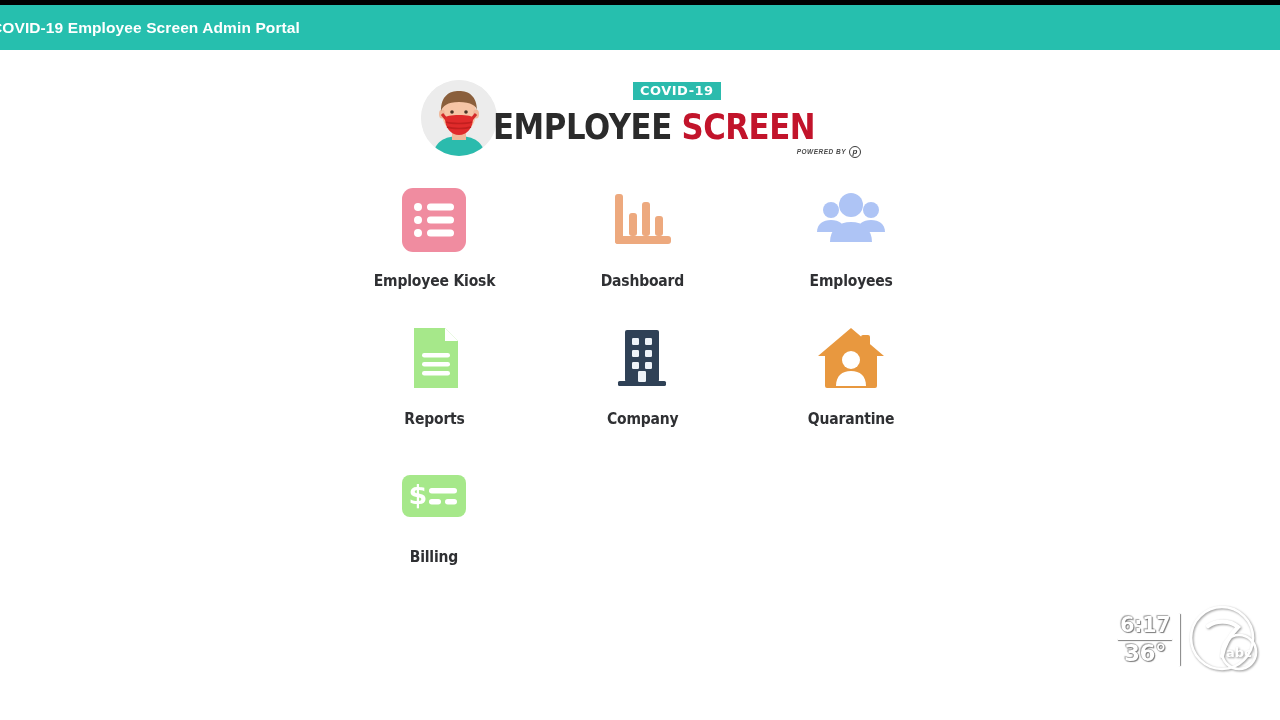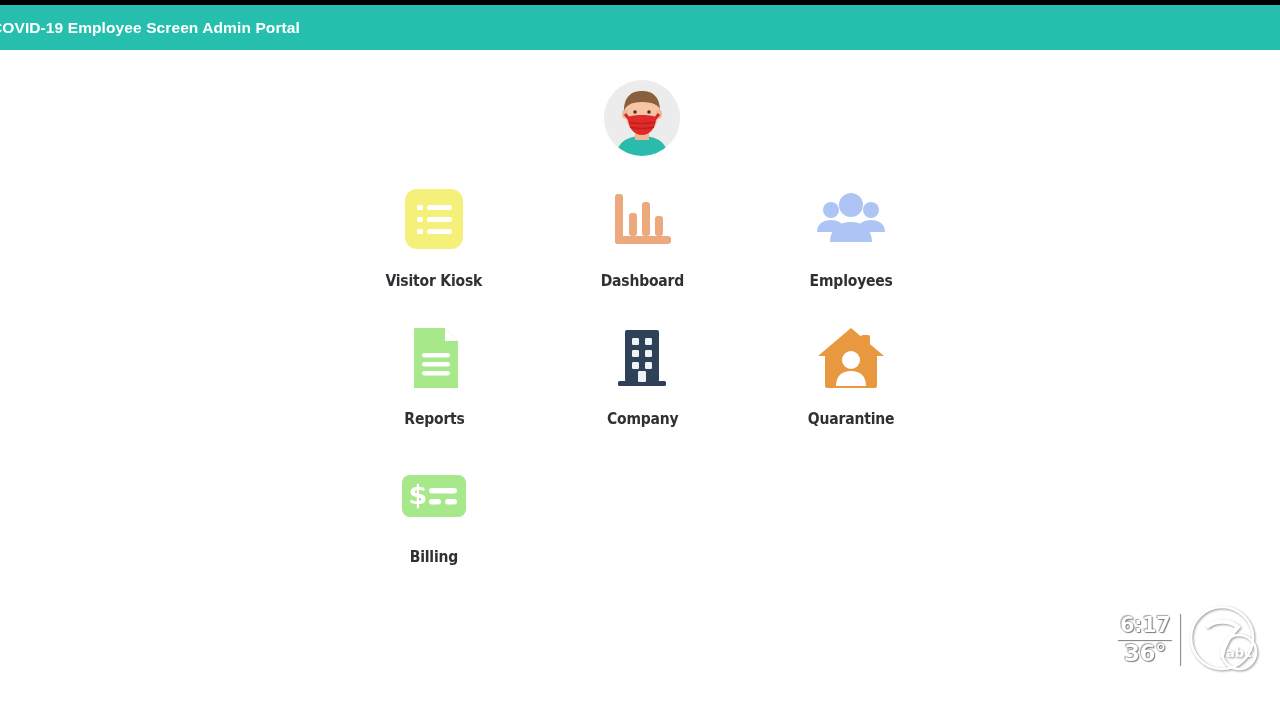--- a/index.html
+++ b/index.html
@@ -251,41 +251,54 @@
 
         <path d="M21 34 L26 40" stroke="#d32a2a" stroke-width="3" fill="none"></path>
         <path d="M55 34 L50 40" stroke="#d32a2a" stroke-width="3" fill="none"></path>
 
         <path d="M24 38 C24 36 30 35 38 35 C46 35 52 36 52 38 C52 48 46 55 38 55 C30 55 24 48 24 38 Z" fill="#e02b2b"></path>
         <path d="M25 42 C31 44 45 44 51 42" stroke="#c21f1f" stroke-width="1.6" fill="none"></path>
         <path d="M26 47 C32 49 44 49 50 47" stroke="#c21f1f" stroke-width="1.6" fill="none"></path>
       </svg>
     </div>
 
+    <div class="logo-text-block">
+      <div class="covid-badge">COVID-19</div>
+
+      <div class="logo-words">
+        <span class="logo-word-employee">EMPLOYEE</span>
+        <span class="logo-word-screen">SCREEN</span>
+      </div>
+
+      <div class="powered-by">
+        <span class="powered-by-text">POWERED BY</span>
+        <span class="powered-by-mark">p</span>
+      </div>
+    </div>
 
   </div>
 </div>
 
 <div class="tile-grid">
 
-
-  <div class="tile">
-    <div class="tile-icon">
-      <svg viewBox="0 0 72 72" width="72" height="72" aria-hidden="true">
-        <rect x="7" y="5" width="58" height="60" rx="12" fill="#f5f07a"></rect>
-        <rect x="19" y="21" width="6" height="5" rx="1.6" fill="#ffffff"></rect>
-        <rect x="19" y="33" width="6" height="5" rx="1.6" fill="#ffffff"></rect>
-        <rect x="19" y="45" width="6" height="5" rx="1.6" fill="#ffffff"></rect>
-        <rect x="29" y="21" width="25" height="5" rx="2.5" fill="#ffffff"></rect>
-        <rect x="29" y="33" width="25" height="5" rx="2.5" fill="#ffffff"></rect>
-        <rect x="29" y="45" width="25" height="5" rx="2.5" fill="#ffffff"></rect>
-      </svg>
-    </div>
-    <div class="tile-label">Visitor Kiosk</div>
-  </div>
+  <div class="tile">
+    <div class="tile-icon">
+      <svg viewBox="0 0 72 72" width="72" height="72" aria-hidden="true">
+        <rect x="4" y="4" width="64" height="64" rx="11" fill="#f08ca0"></rect>
+        <circle cx="20" cy="23" r="4" fill="#ffffff"></circle>
+        <circle cx="20" cy="36" r="4" fill="#ffffff"></circle>
+        <circle cx="20" cy="49" r="4" fill="#ffffff"></circle>
+        <rect x="29" y="19.5" width="27" height="7" rx="3.5" fill="#ffffff"></rect>
+        <rect x="29" y="32.5" width="27" height="7" rx="3.5" fill="#ffffff"></rect>
+        <rect x="29" y="45.5" width="27" height="7" rx="3.5" fill="#ffffff"></rect>
+      </svg>
+    </div>
+    <div class="tile-label">Employee Kiosk</div>
+  </div>
+
 
   <div class="tile">
     <div class="tile-icon">
       <svg viewBox="0 0 72 72" width="72" height="72" aria-hidden="true">
         <g fill="#eda97e">
           <rect x="9" y="10" width="8" height="50" rx="3"></rect>
           <rect x="9" y="52" width="56" height="8" rx="3"></rect>
           <rect x="23" y="29" width="8" height="23" rx="3"></rect>
           <rect x="36" y="18" width="8" height="34" rx="3"></rect>
           <rect x="49" y="32" width="8" height="20" rx="3"></rect>

